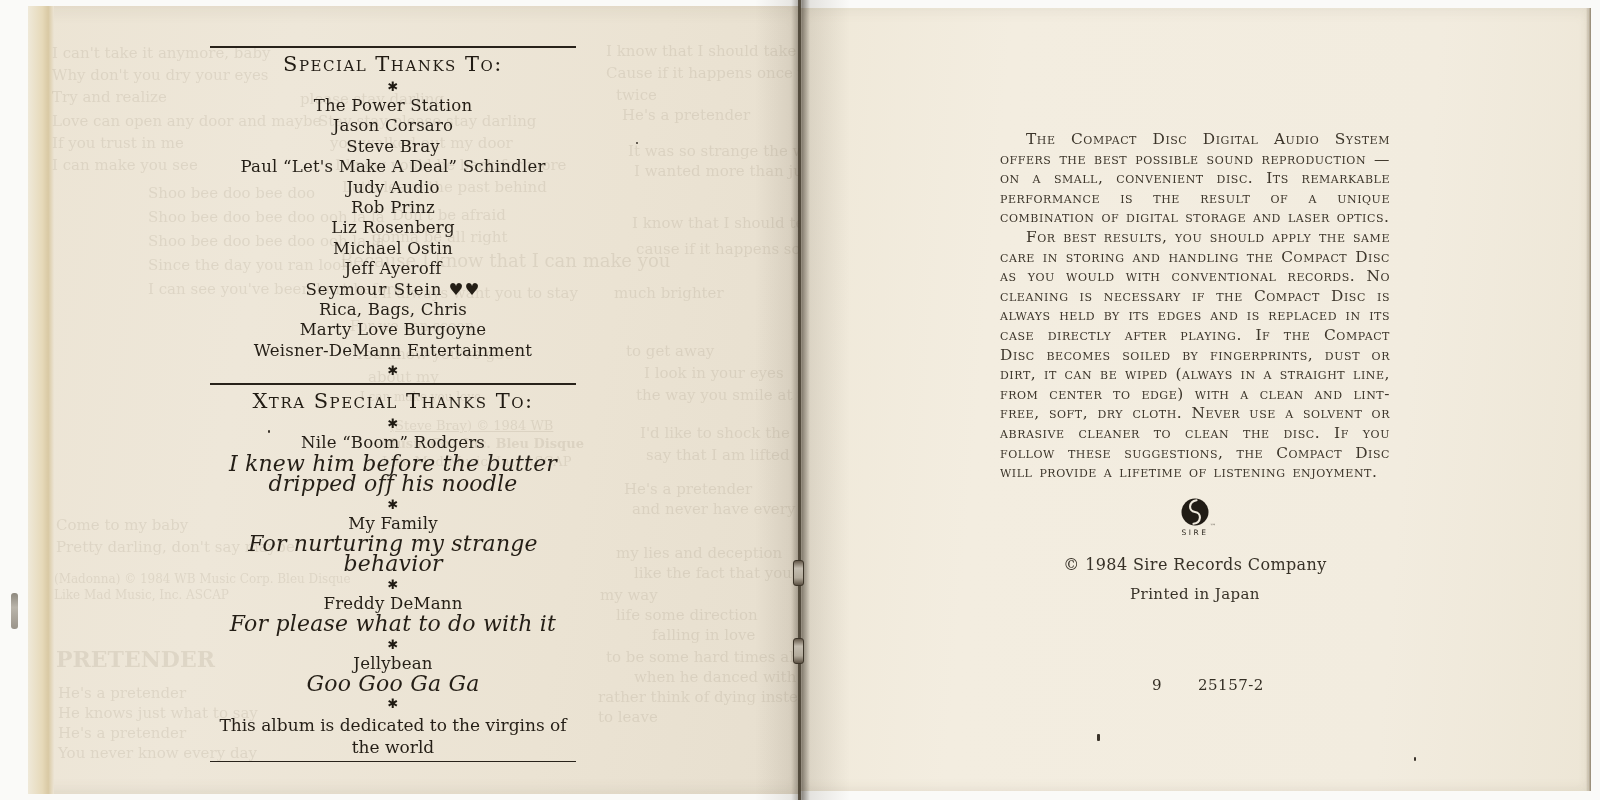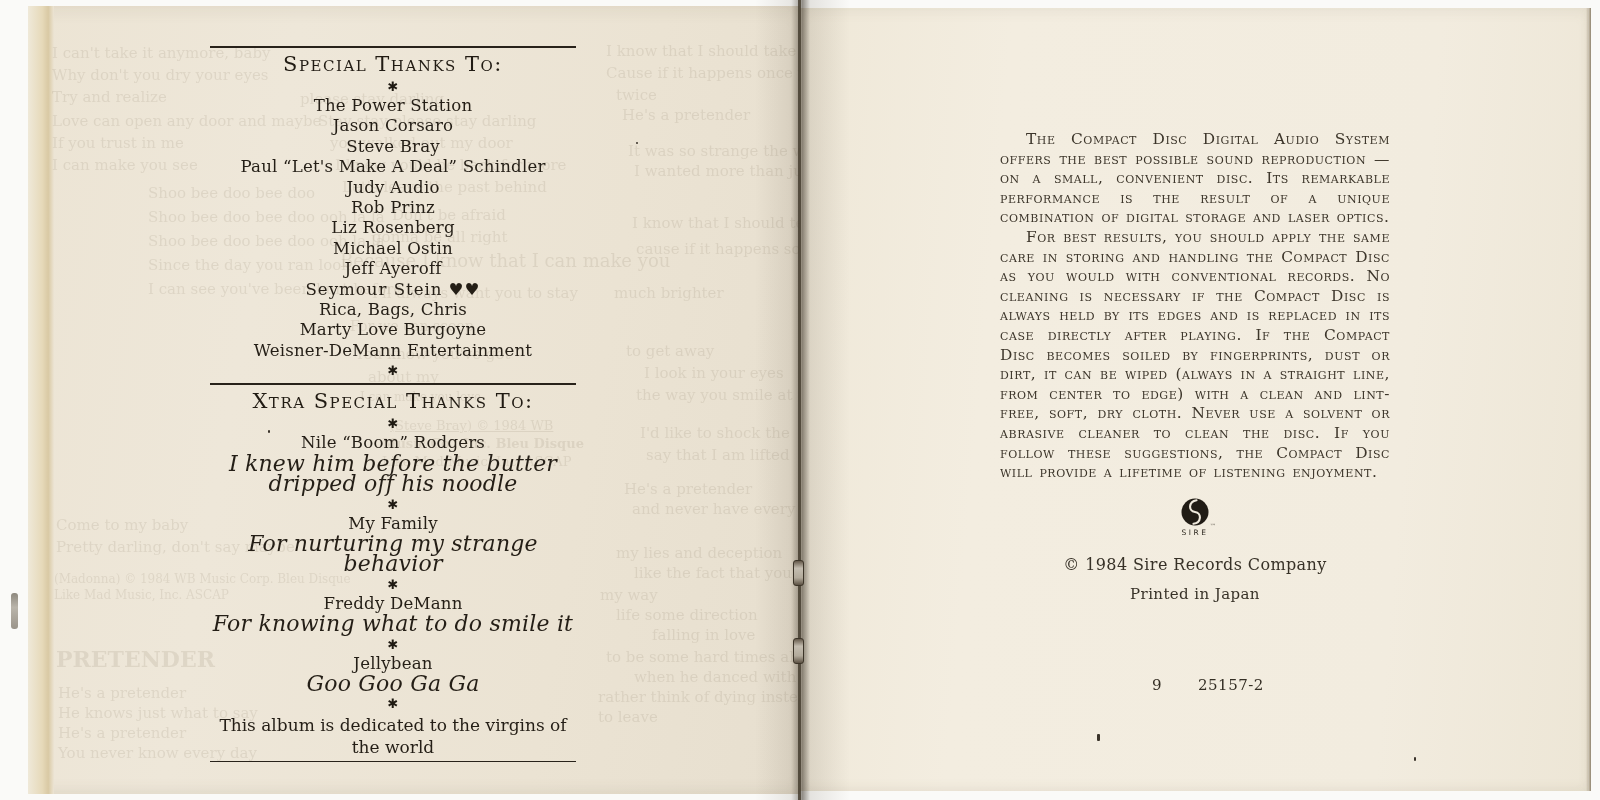--- a/index.html
+++ b/index.html
@@ -160,21 +160,21 @@
 
     <div class="item">Nile “Boom” Rodgers</div>
     <div class="note">I knew him before the butter dripped off his noodle</div>
     <div class="star">✱</div>
 
     <div class="item">My Family</div>
     <div class="note">For nurturing my strange behavior</div>
     <div class="star">✱</div>
 
     <div class="item">Freddy DeMann</div>
-    <div class="note">For knowing what to do smile it</div>
+    <div class="note">For please what to do with it</div>
     <div class="star">✱</div>
 
     <div class="item">Jellybean</div>
     <div class="note">Goo Goo Ga Ga</div>
     <div class="star">✱</div>
 
     <div id="dedication">This album is dedicated to the virgins of the world</div>
   </div>
 
   <div id="right-page" class="page">

